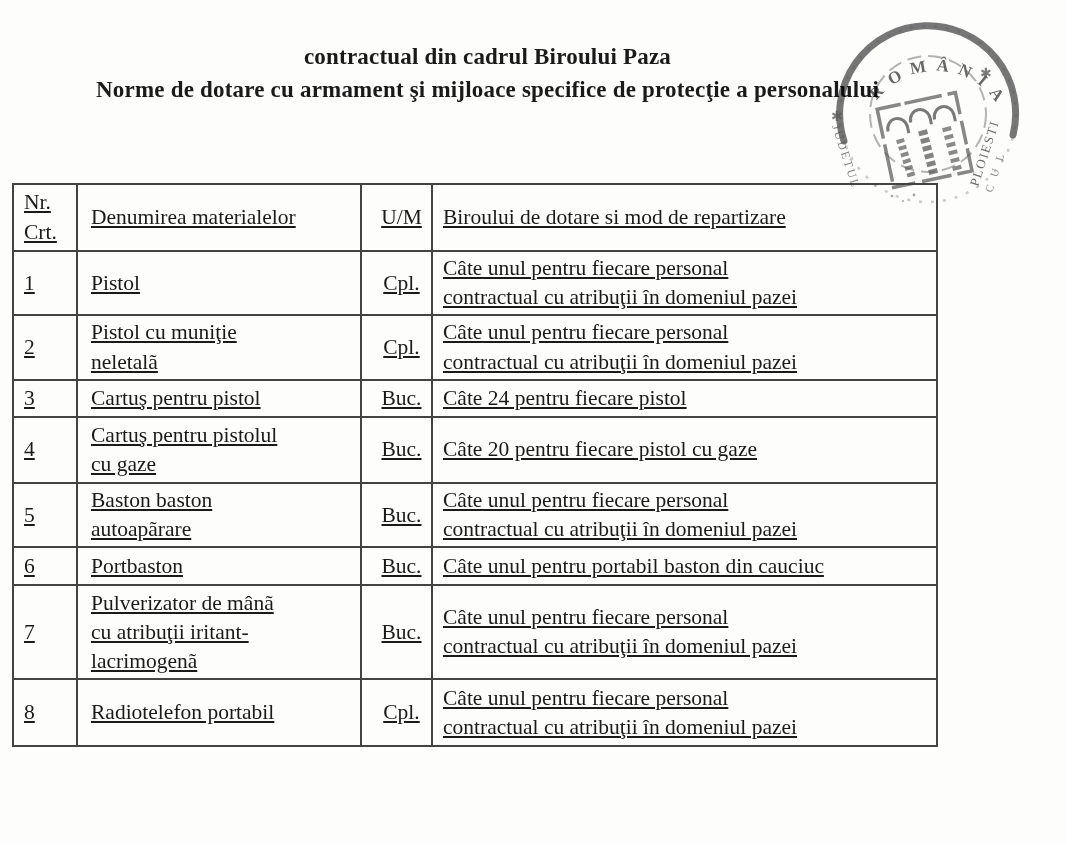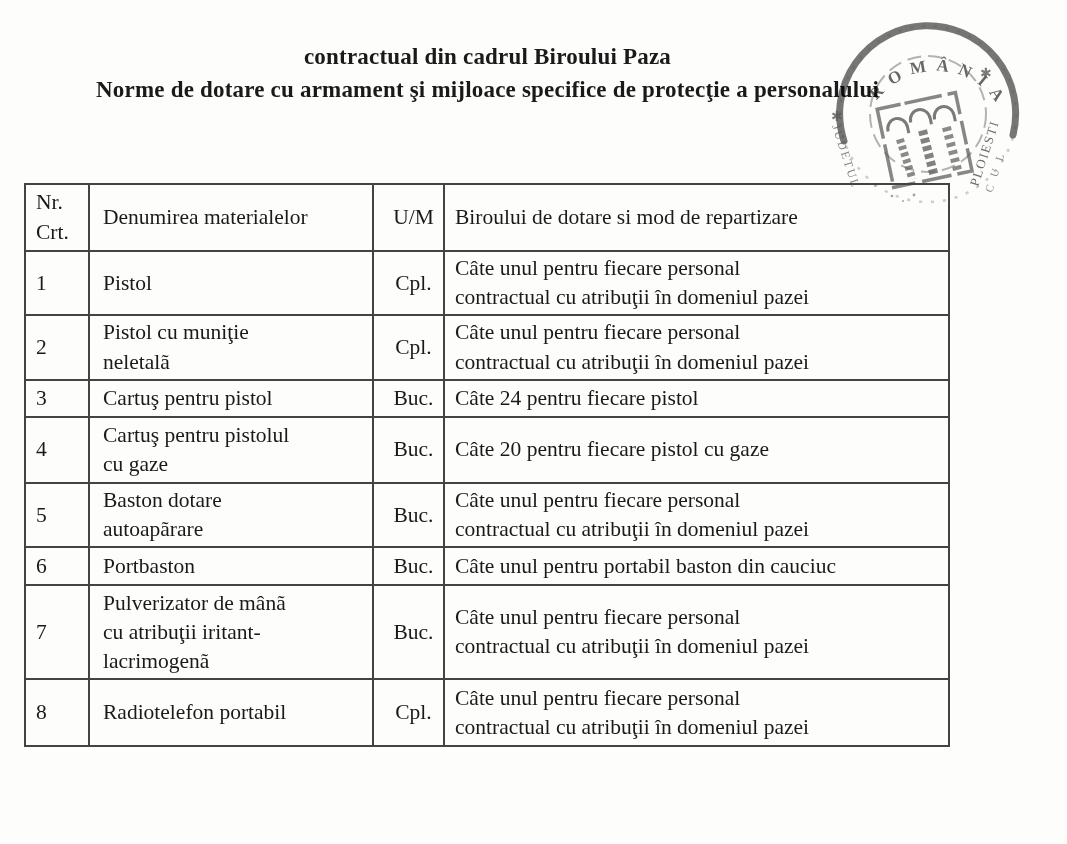--- a/index.html
+++ b/index.html
@@ -7,23 +7,24 @@
     position:relative; width:1067px; height:844px;
     background:#fdfdfc; overflow:hidden;
     font-family:"Liberation Serif", serif; color:#1a1a1a;
   }
   .title {
     position:absolute; top:40px; left:0; width:975px;
     text-align:center; font-weight:bold; font-size:23px; line-height:33px;
     letter-spacing:0.2px;
   }
   table.doc-table {
-    position:absolute; left:24px; top:183px; width:924px;
+    position:absolute; left:12px; top:183px; width:924px;
     border-collapse:collapse; table-layout:fixed;
     font-size:21.5px;
+    text-decoration:underline;
   }
   .doc-table td, .doc-table th {
     border:2px solid #434343;
     vertical-align:middle;
     white-space:pre-line;
     font-weight:normal;
     text-align:left;
     padding:2px 8px 2px 10px;
     line-height:1.36;
     overflow:hidden;
@@ -123,21 +124,21 @@
     </tr>
     <tr style="height:66px">
       <td class="c-nr">4</td>
       <td class="c-name">Cartuş pentru pistolul
 cu gaze</td>
       <td class="c-um">Buc.</td>
       <td class="c-crit">Câte 20 pentru fiecare pistol cu gaze</td>
     </tr>
     <tr style="height:64px">
       <td class="c-nr">5</td>
-      <td class="c-name">Baston dotare
+      <td class="c-name">Baston baston
 autoapãrare</td>
       <td class="c-um">Buc.</td>
       <td class="c-crit">Câte unul pentru fiecare personal
 contractual cu atribuţii în domeniul pazei</td>
     </tr>
     <tr style="height:38px">
       <td class="c-nr">6</td>
       <td class="c-name">Portbaston</td>
       <td class="c-um">Buc.</td>
       <td class="c-crit">Câte unul pentru portabil baston din cauciuc</td>

